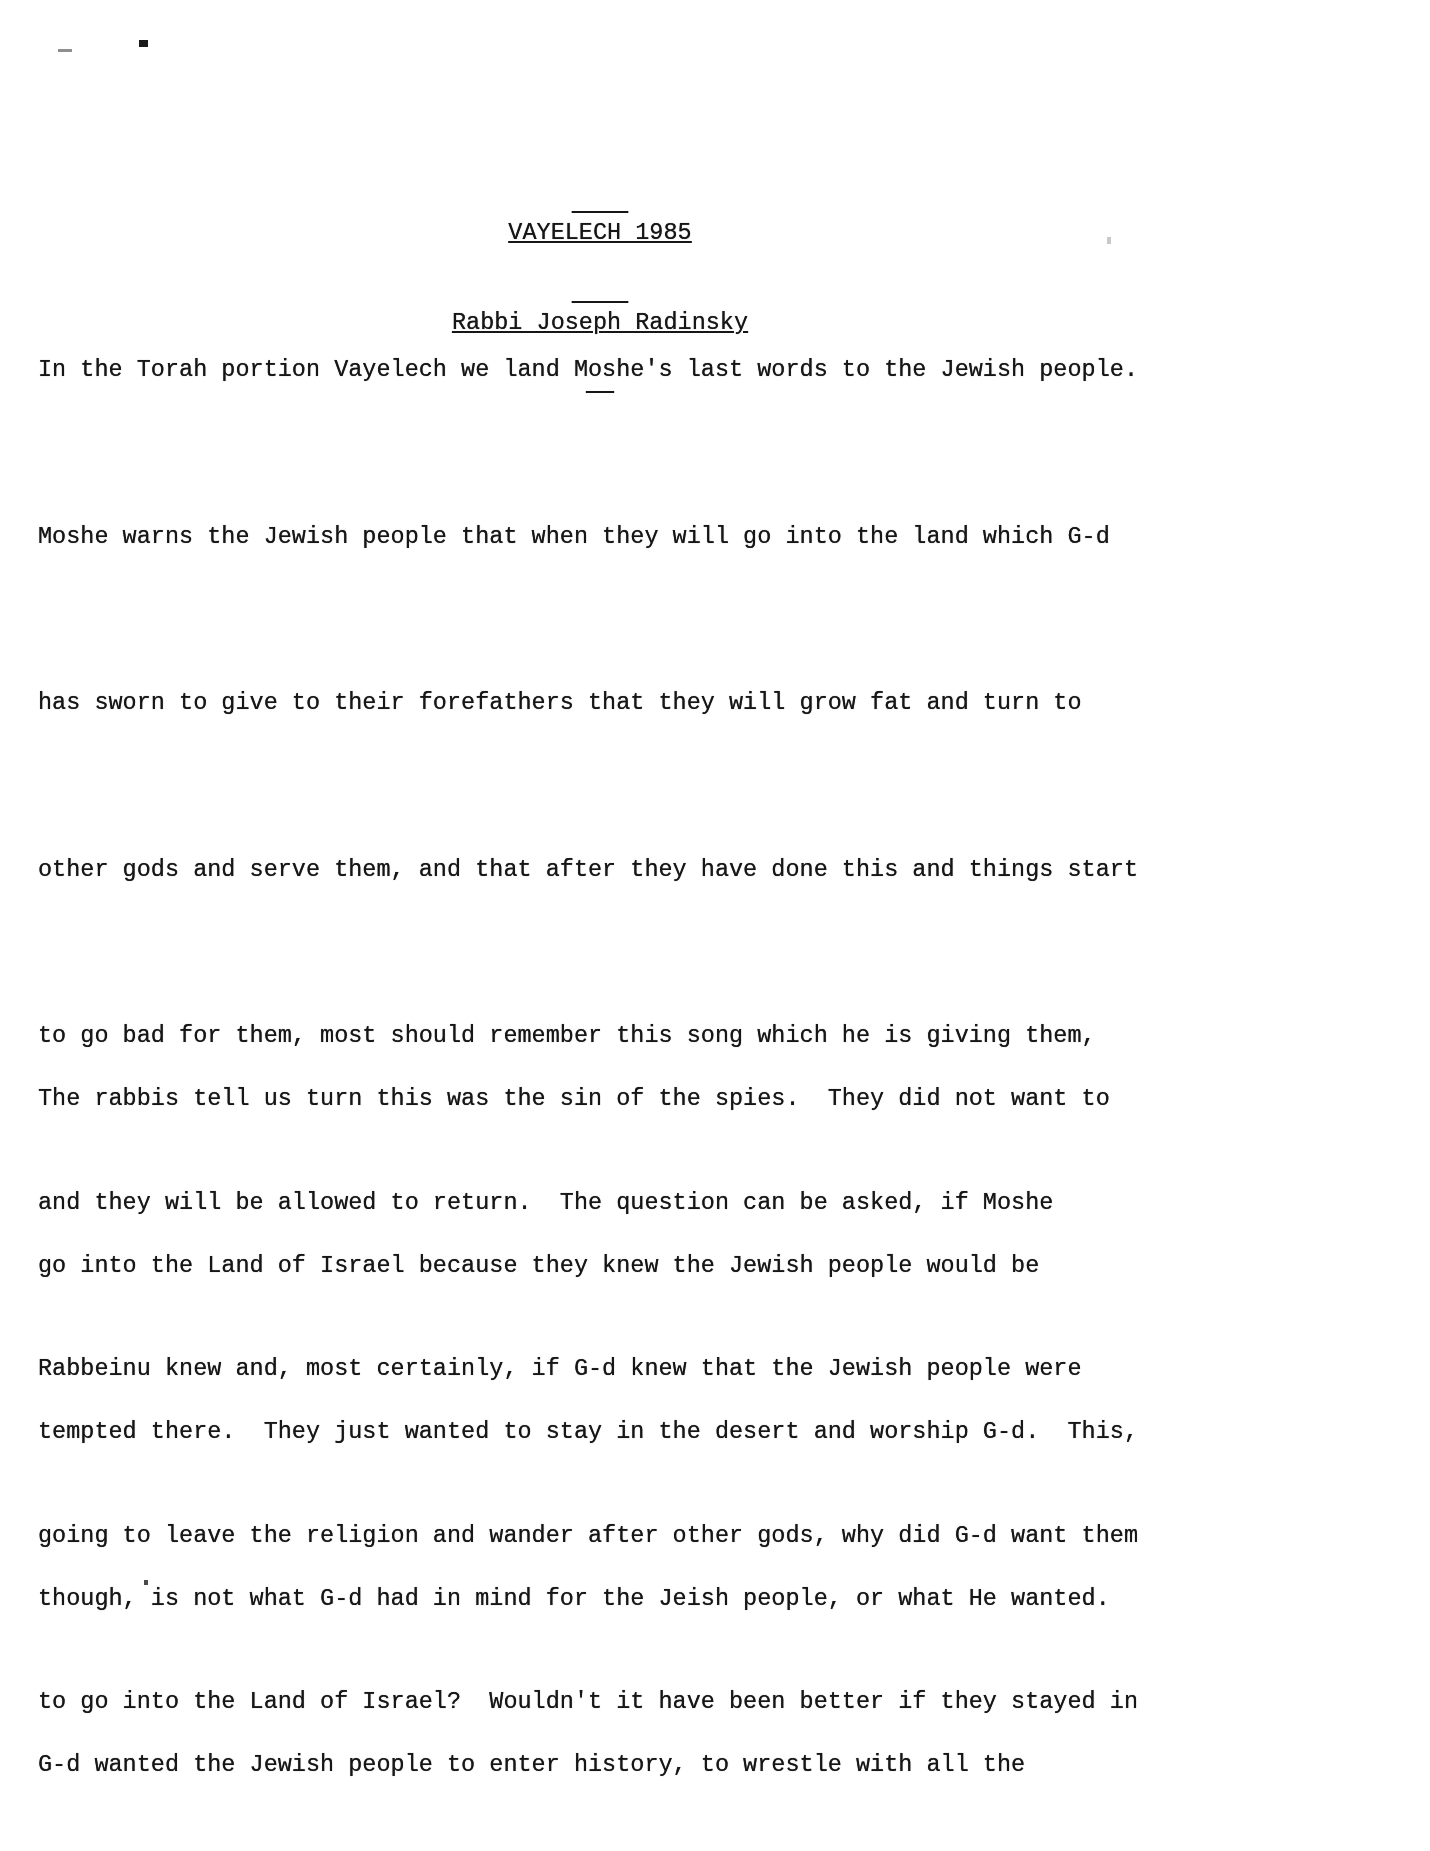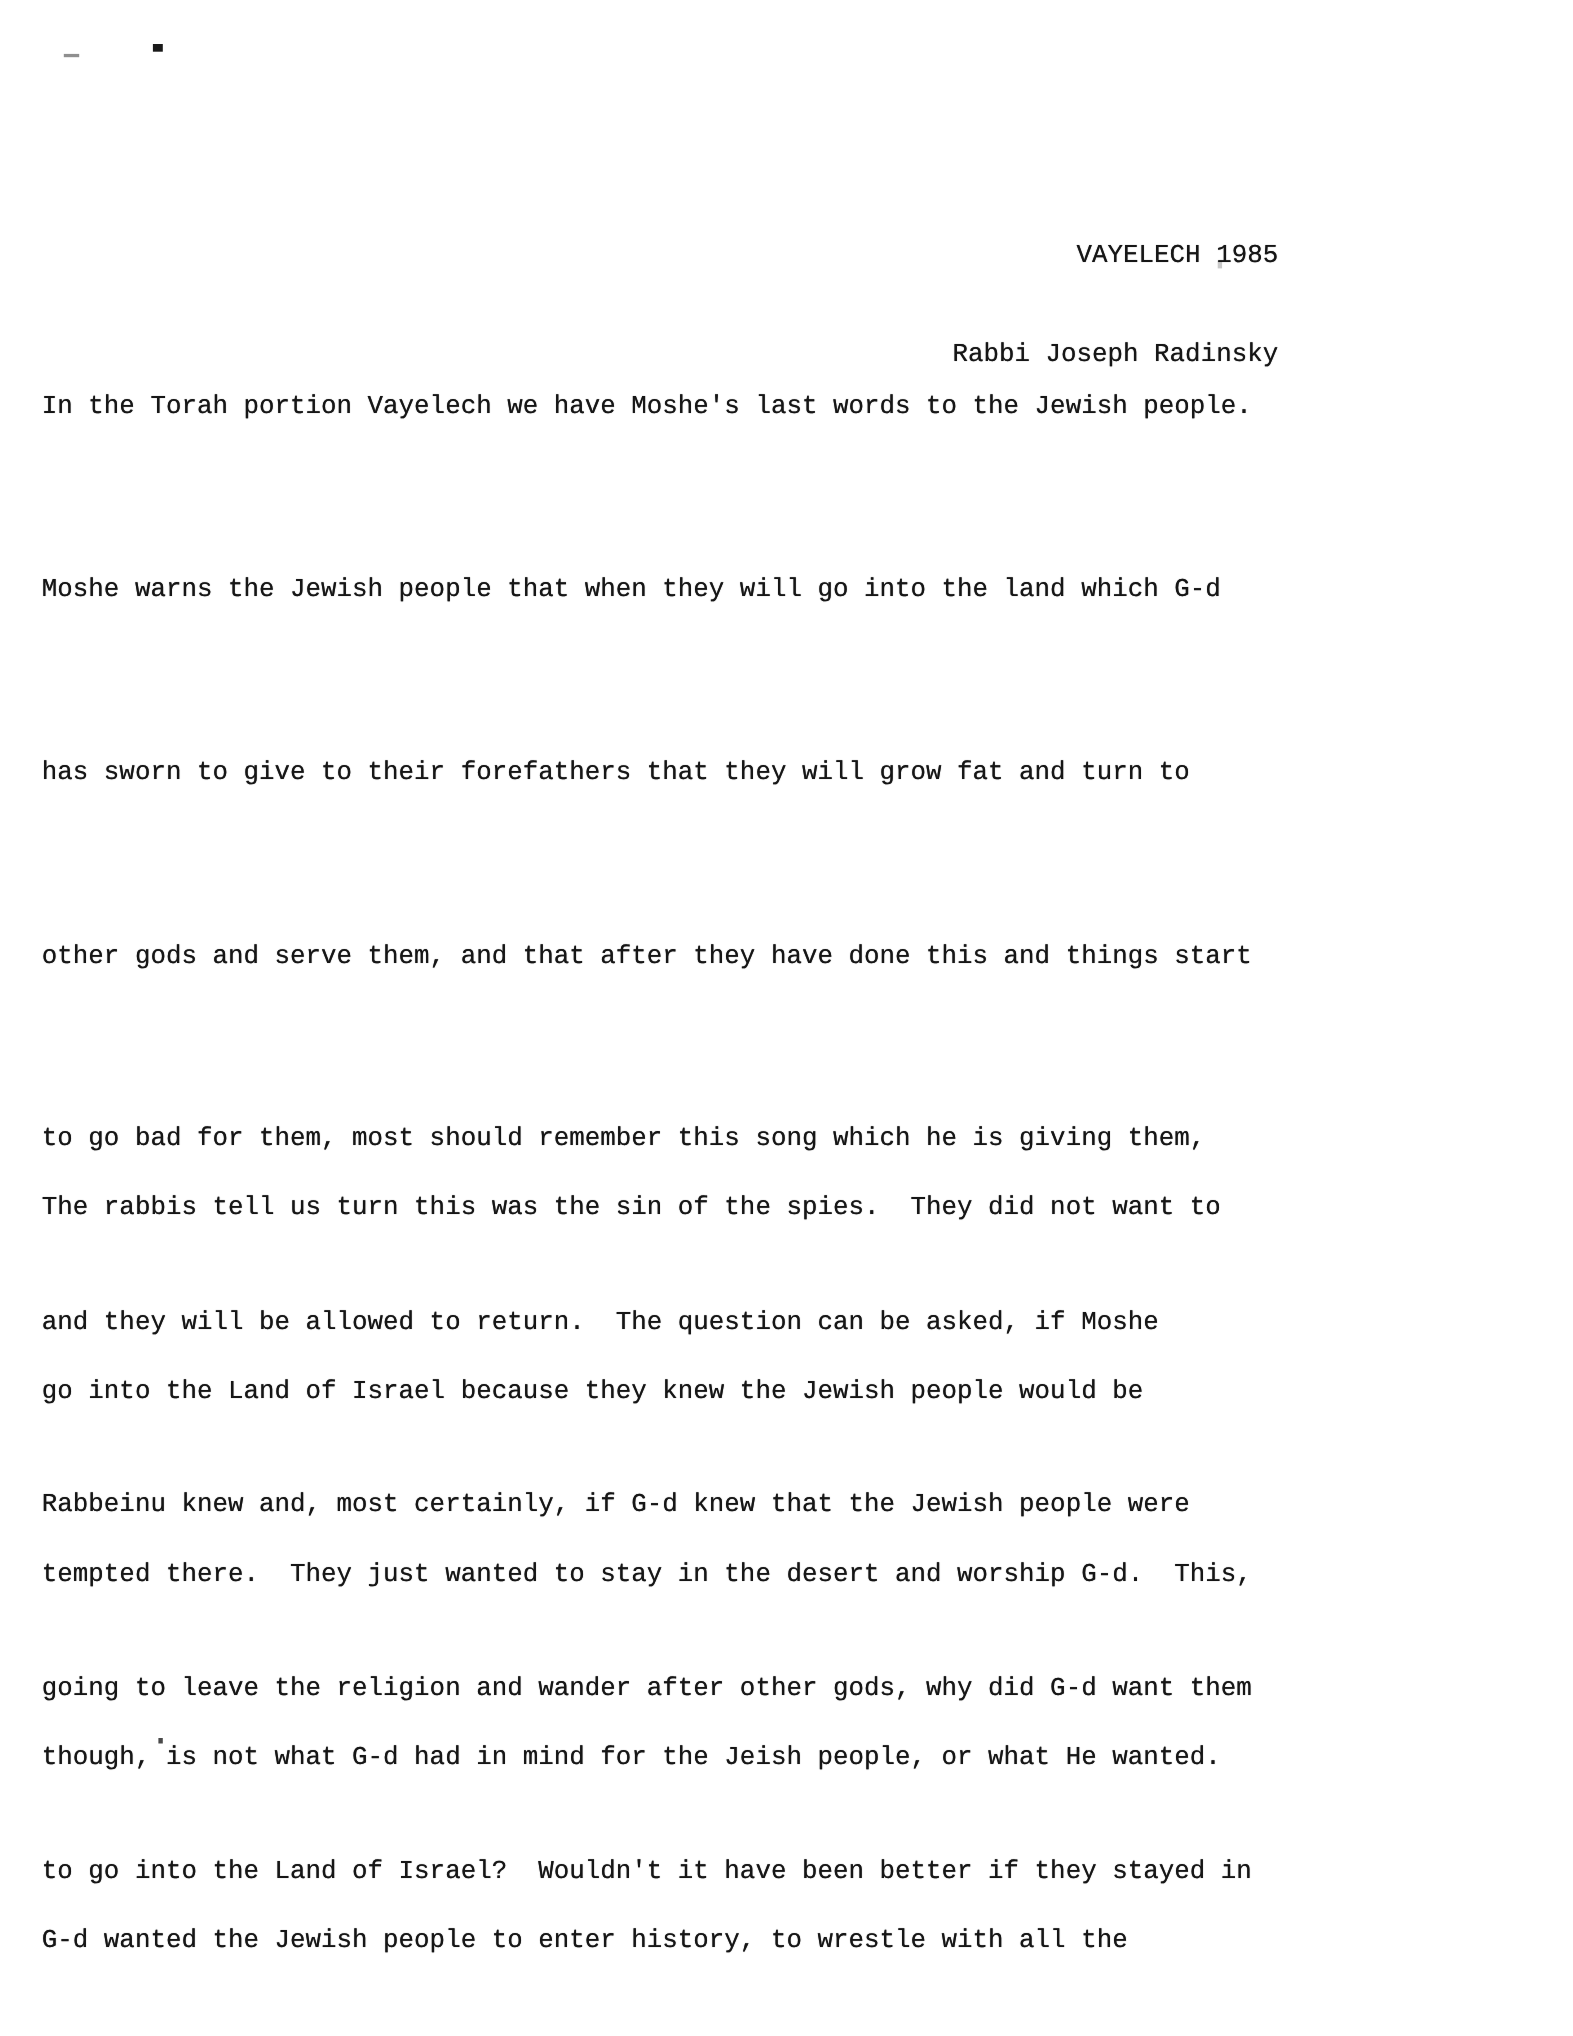--- a/index.html
+++ b/index.html
@@ -18,23 +18,24 @@
   }
   .typed {
     font-size: 23.5px;
     text-shadow: 0 0 0.7px rgba(20,20,20,0.85);
   }
   .title-block {
     position: absolute;
     left: 38px;
     top: 158px;
     width: 1124px;
-    text-align: right;
+    text-align: center;
     line-height: 30px;
     white-space: pre;
+    text-decoration: underline;
   }
   .para {
     position: absolute;
     left: 38px;
     width: 1170px;
     line-height: 55.5px;
     white-space: pre;
   }
   .para-1 { top: 231px; }
   .para-2 { top: 960px; }
@@ -73,21 +74,21 @@
   <span class="speck speck-dot"></span>
   <span class="speck speck-faint"></span>
   <span class="speck speck-tiny"></span>
 
   <div class="title-block typed">
     <div class="title-line">VAYELECH 1985</div>
     <div class="title-line">Rabbi Joseph Radinsky</div>
   </div>
 
   <div class="para para-1 typed">
-    <div class="line">In the Torah portion Vayelech we have Moshe's last words to the Jewish people.</div>
+    <div class="line">In the Torah portion Vayelech we land Moshe's last words to the Jewish people.</div>
     <div class="line">Moshe warns the Jewish people that when they will go into the land which G-d</div>
     <div class="line">has sworn to give to their forefathers that they will grow fat and turn to</div>
     <div class="line">other gods and serve them, and that after they have done this and things start</div>
     <div class="line">to go bad for them, most should remember this song which he is giving them,</div>
     <div class="line">and they will be allowed to return.  The question can be asked, if Moshe</div>
     <div class="line">Rabbeinu knew and, most certainly, if G-d knew that the Jewish people were</div>
     <div class="line">going to leave the religion and wander after other gods, why did G-d want them</div>
     <div class="line">to go into the Land of Israel?  Wouldn't it have been better if they stayed in</div>
     <div class="line">the desert and worshipped G-d?  Why should they go into the Land of Israel and</div>
     

